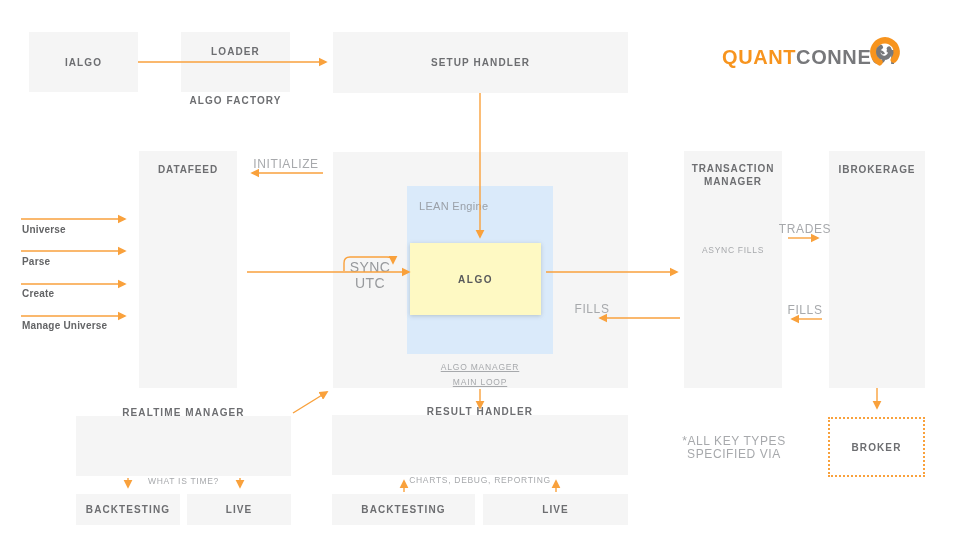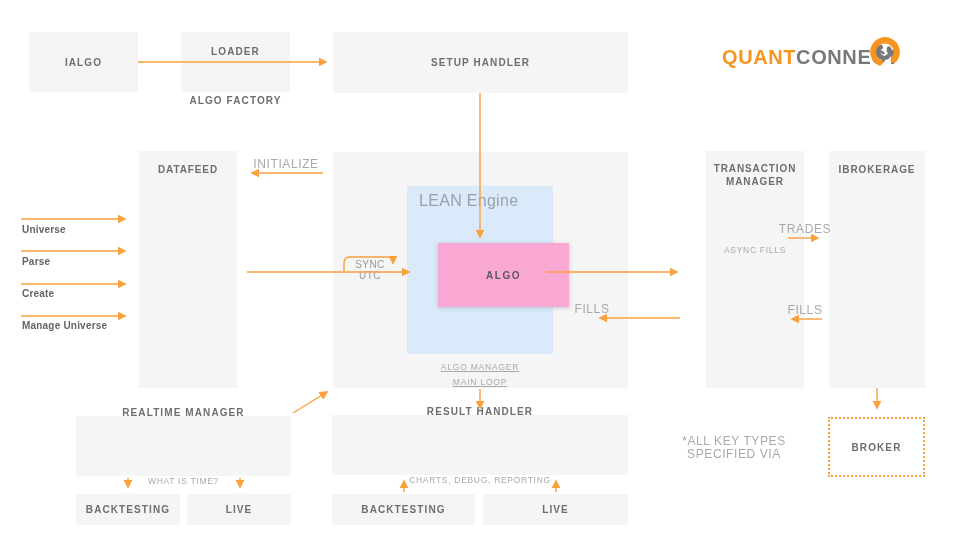--- a/index.html
+++ b/index.html
@@ -17,43 +17,43 @@
 
   
   .b-ialgo   { left:29px;  top:32px; width:109px; height:60px; }
   .b-loader  { left:181px; top:32px; width:109px; height:60px; justify-content:space-between; padding:13px 0; }
   .b-setup   { left:333px; top:32px; width:295px; height:61px; }
 
   
   .b-datafeed{ left:139px; top:151px; width:98px;  height:237px; padding-top:12px; }
   .b-mainloop{ left:333px; top:152px; width:295px; height:236px; }
   .b-lean    { left:407px; top:186px; width:146px; height:168px; background:var(--lean-blue,#DAEAFA); }
-  .lean-title{ position:absolute; left:419px; top:192px; font-size:16px; color:#9AA0A8; letter-spacing:0.3px; }
-  .b-algo    { left:438px; top:243px; width:131px; height:64px; background:#f9a8d4;
+  .lean-title{ position:absolute; left:419px; top:200px; font-size:11px; color:#9AA0A8; letter-spacing:0.3px; }
+  .b-algo    { left:410px; top:243px; width:131px; height:72px; background:#fef9c3;
                box-shadow:0 1px 4px rgba(110,120,130,0.35); }
   .algo-mgr  { position:absolute; left:407px; top:341px; width:146px; }
   .main-loop { position:absolute; left:407px; top:356px; width:146px; }
   .algo-mgr .sub, .main-loop .sub { letter-spacing:0.8px;text-decoration:underline; }
-  .b-tm      { left:706px; top:151px; width:98px; height:237px; padding-top:11px;text-align:center; }
+  .b-tm      { left:684px; top:151px; width:98px; height:237px; padding-top:11px;text-align:center; }
   .b-ib      { left:829px; top:151px; width:96px; height:237px; padding-top:12px; }
   .b-tm .t, .b-ib .t, .b-datafeed .t { letter-spacing:0.9px; }
 
   
   .b-rtm     { left:76px;  top:416px; width:215px; height:60px; }
   .b-rh      { left:332px; top:415px; width:296px; height:60px; }
   .b-btl     { left:76px;  top:494px; width:104px; height:31px; }
   .b-lvl     { left:187px; top:494px; width:104px; height:31px; }
   .b-btc     { left:332px; top:494px; width:143px; height:31px; }
   .b-lvc     { left:483px; top:494px; width:145px; height:31px; }
   .b-broker  { left:828px; top:417px; width:97px;  height:60px; background:#ffffff;
                border:2px dotted var(--accent-orange,#F9A13C); }
 
   
   .l-init    { left:246px; top:157px; width:80px; }
-  .l-sync    { left:348px; top:259px; width:44px; font-size:10px; color:#97999C; letter-spacing:0.4px; }
+  .l-sync    { left:348px; top:259px; width:44px; font-size:14px; color:#97999C; letter-spacing:0.4px; }
   .l-fills-a { left:562px; top:302px; width:60px; }
   .l-trades  { left:775px; top:222px; width:60px; }
   .l-fills-b { left:775px; top:303px; width:60px; }
   .l-note    { left:653px; top:435px; width:162px; line-height:13px; }
 
   .din { position:absolute; left:22px; width:120px; font-size:10px; font-weight:bold;
          color:#636466; letter-spacing:0.2px; }
   .din-0{ top:224px; } .din-1{ top:256px; } .din-2{ top:288px; } .din-3{ top:320px; }
 
   

